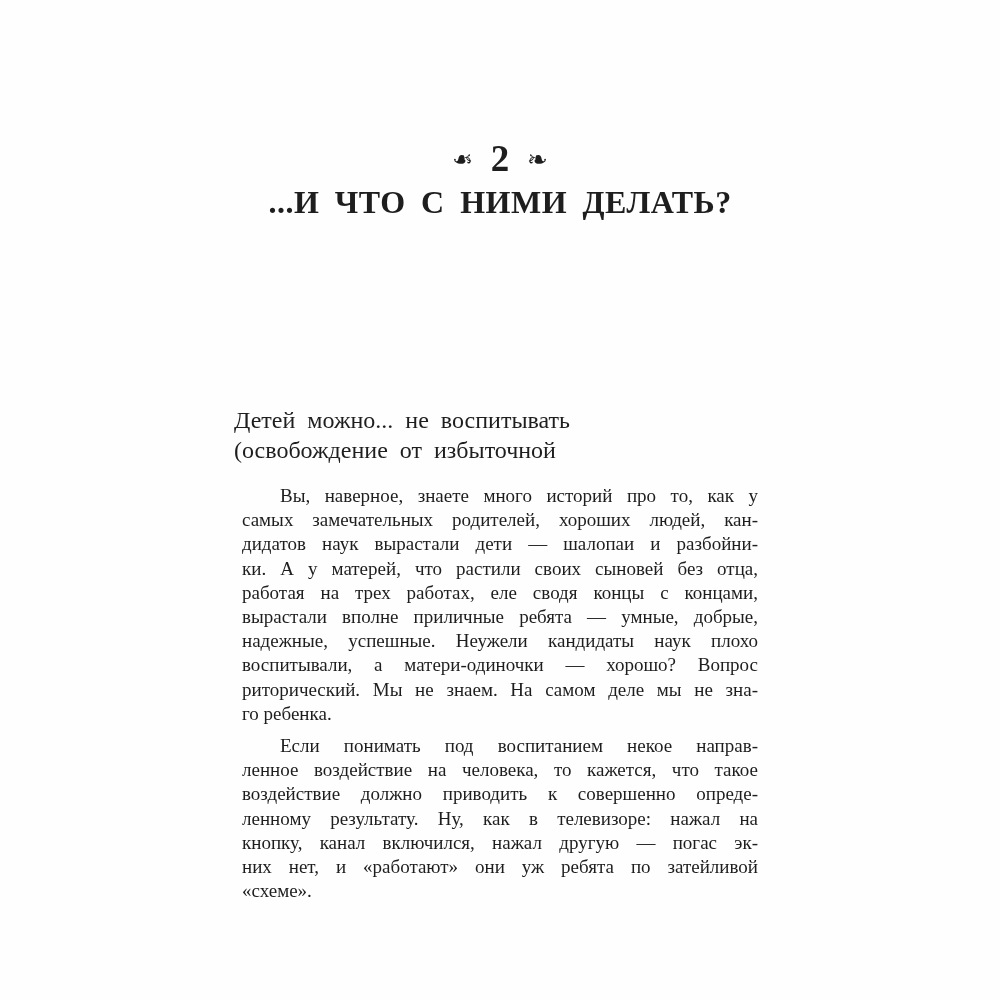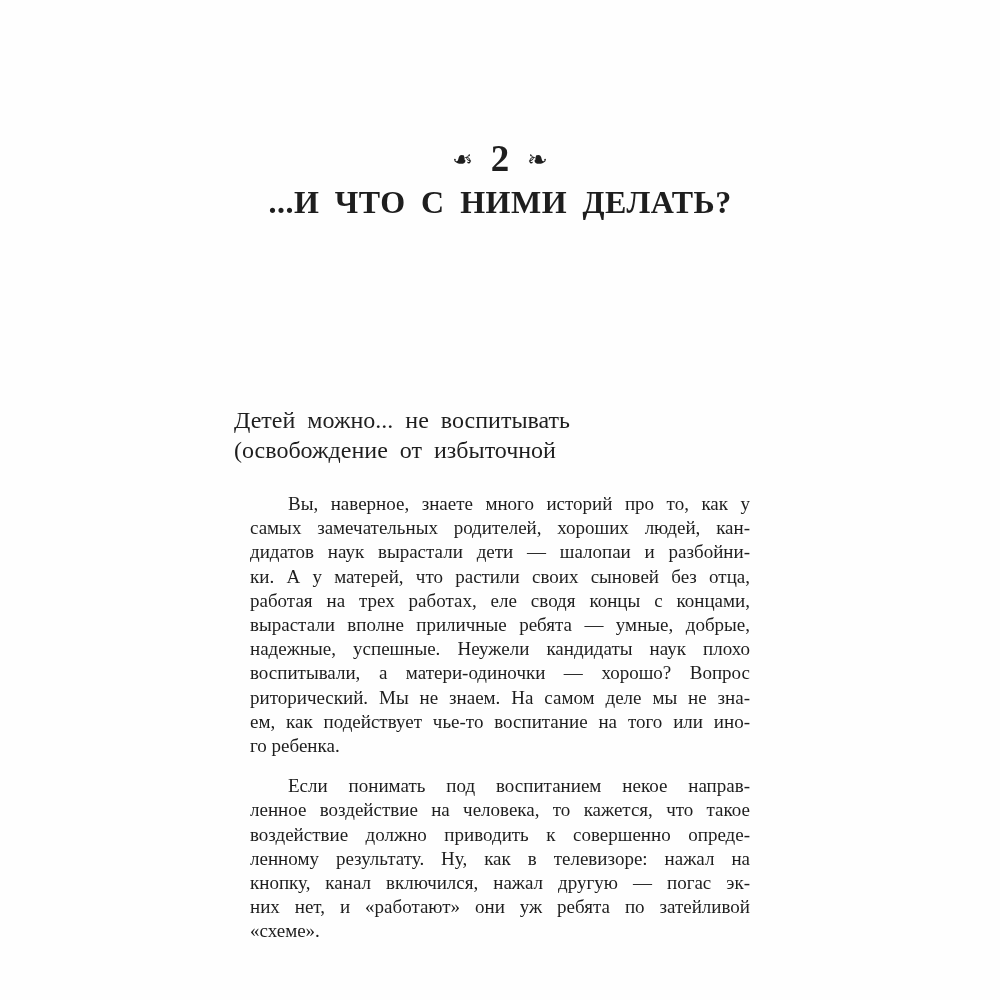--- a/index.html
+++ b/index.html
@@ -71,21 +71,21 @@
   
   .body-text {
     position: absolute;
     top: 476px;
     left: 234px;
     width: 532px;
     font-size: 19px;
     line-height: 24.2px;
   }
   .para {
-    margin: 16px;
+    margin: 8px;
   }
   .line {
     text-align: justify;
     text-align-last: justify;
     white-space: normal;
   }
   .line.indent {
     text-indent: 38px;
   }
   .line.last {
@@ -116,21 +116,20 @@
     <div class="para">
       <div class="line indent">Вы, наверное, знаете много историй про то, как у</div>
       <div class="line">самых замечательных родителей, хороших людей, кан-</div>
       <div class="line">дидатов наук вырастали дети — шалопаи и разбойни-</div>
       <div class="line">ки. А у матерей, что растили своих сыновей без отца,</div>
       <div class="line">работая на трех работах, еле сводя концы с концами,</div>
       <div class="line">вырастали вполне приличные ребята — умные, добрые,</div>
       <div class="line">надежные, успешные. Неужели кандидаты наук плохо</div>
       <div class="line">воспитывали, а матери-одиночки — хорошо? Вопрос</div>
       <div class="line">риторический. Мы не знаем. На самом деле мы не зна-</div>
-      <div class="line">ем, как подействует чье-то воспитание на того или ино-</div>
       <div class="line last">го ребенка.</div>
     </div>
 
     <div class="para">
       <div class="line indent">Если понимать под воспитанием некое направ-</div>
       <div class="line">ленное воздействие на человека, то кажется, что такое</div>
       <div class="line">воздействие должно приводить к совершенно опреде-</div>
       <div class="line">ленному результату. Ну, как в телевизоре: нажал на</div>
       <div class="line">кнопку, канал включился, нажал другую — погас эк-</div>
       <div class="line">них нет, и «работают» они уж ребята по затейливой</div>

